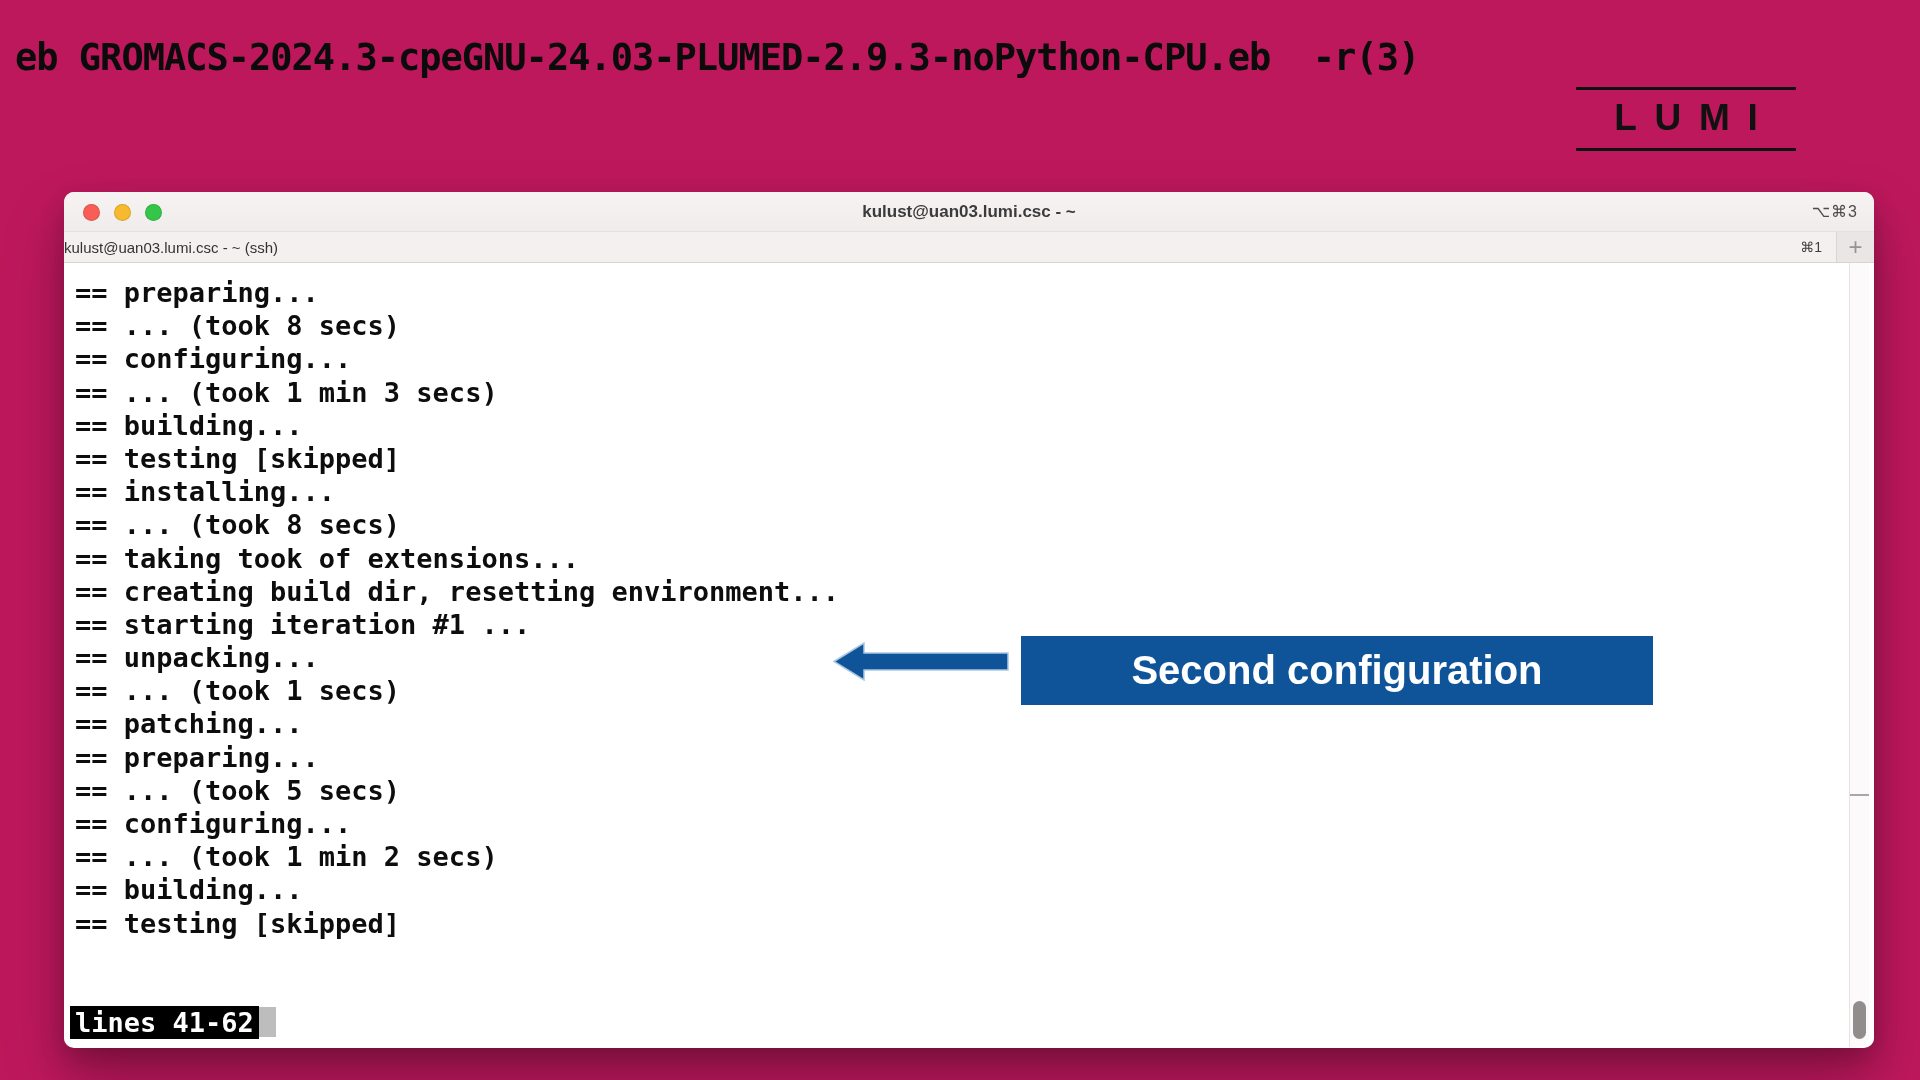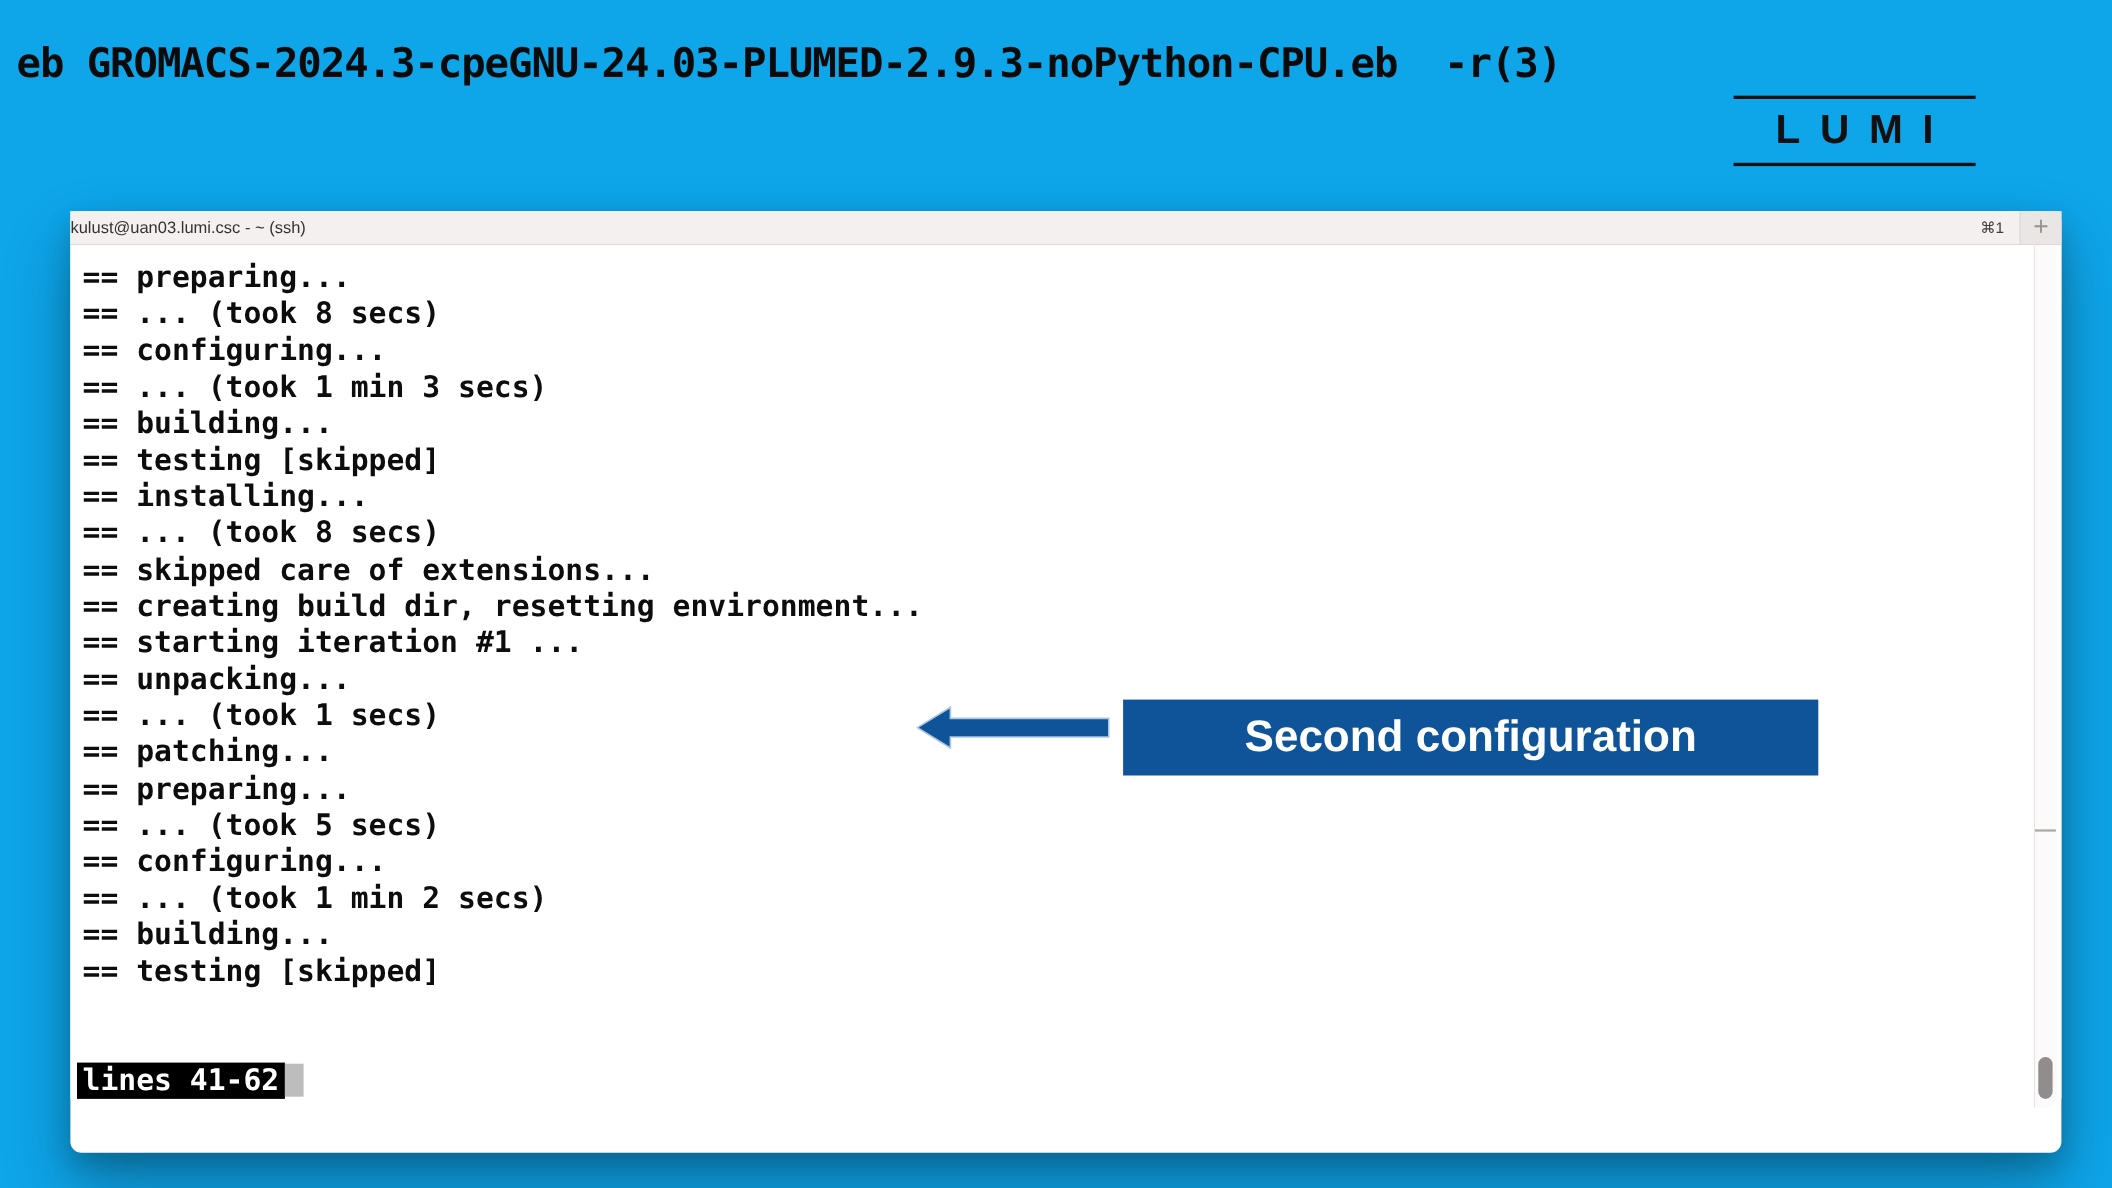--- a/index.html
+++ b/index.html
@@ -1,17 +1,17 @@
 <!DOCTYPE html>
 <html><head>
 <meta charset="utf-8">
 <style>
   * { margin: 0; padding: 0; box-sizing: border-box; }
   html, body { width: 1920px; height: 1080px; background: #ffffff; overflow: hidden; font-family: "Liberation Sans", sans-serif; }
-  .slide { position: relative; width: 1920px; height: 1080px; background: #0ea5e9; }
+  .slide { position: relative; width: 1920px; height: 1080px; background: #be185d; }
 
   
   .slide-title {
     position: absolute; left: 15px; top: 36px;
     font-family: "DejaVu Sans Mono", monospace;
     font-weight: bold; font-size: 37px; color: #0b0b0b;
     white-space: pre; letter-spacing: -1px;
   }
 
   
@@ -117,20 +117,29 @@
 <div class="slide">
 
   <div class="slide-title">eb GROMACS-2024.3-cpeGNU-24.03-PLUMED-2.9.3-noPython-CPU.eb  -r(3)</div>
 
   <div class="lumi-logo">
     <span>LUMI</span>
   </div>
 
   <div class="window">
 
+    <div class="titlebar">
+      <div class="traffic-lights">
+        <span class="light red"></span>
+        <span class="light yellow"></span>
+        <span class="light green"></span>
+      </div>
+      <div class="win-title">kulust@uan03.lumi.csc - ~</div>
+      <div class="win-shortcut">⌥⌘3</div>
+    </div>
 
     <div class="tabbar">
       <div class="tab">
         <span class="tab-label">kulust@uan03.lumi.csc - ~ (ssh)</span>
         <span class="tab-shortcut">⌘1</span>
       </div>
       <div class="newtab">
         <span>+</span>
       </div>
     </div>
@@ -148,21 +157,21 @@
 
           <div class="term-line">== building...</div>
 
 
           <div class="term-line">== testing [skipped]</div>
 
           <div class="term-line">== installing...</div>
 
           <div class="term-line">== ... (took 8 secs)</div>
 
-          <div class="term-line">== skipped care of extensions...</div>
+          <div class="term-line">== taking took of extensions...</div>
 
           <div class="term-line">== creating build dir, resetting environment...</div>
 
           <div class="term-line">== starting iteration #1 ...</div>
 
           <div class="term-line">== unpacking...</div>
 
           <div class="term-line">== ... (took 1 secs)</div>
 
           <div class="term-line">== patching...</div>

